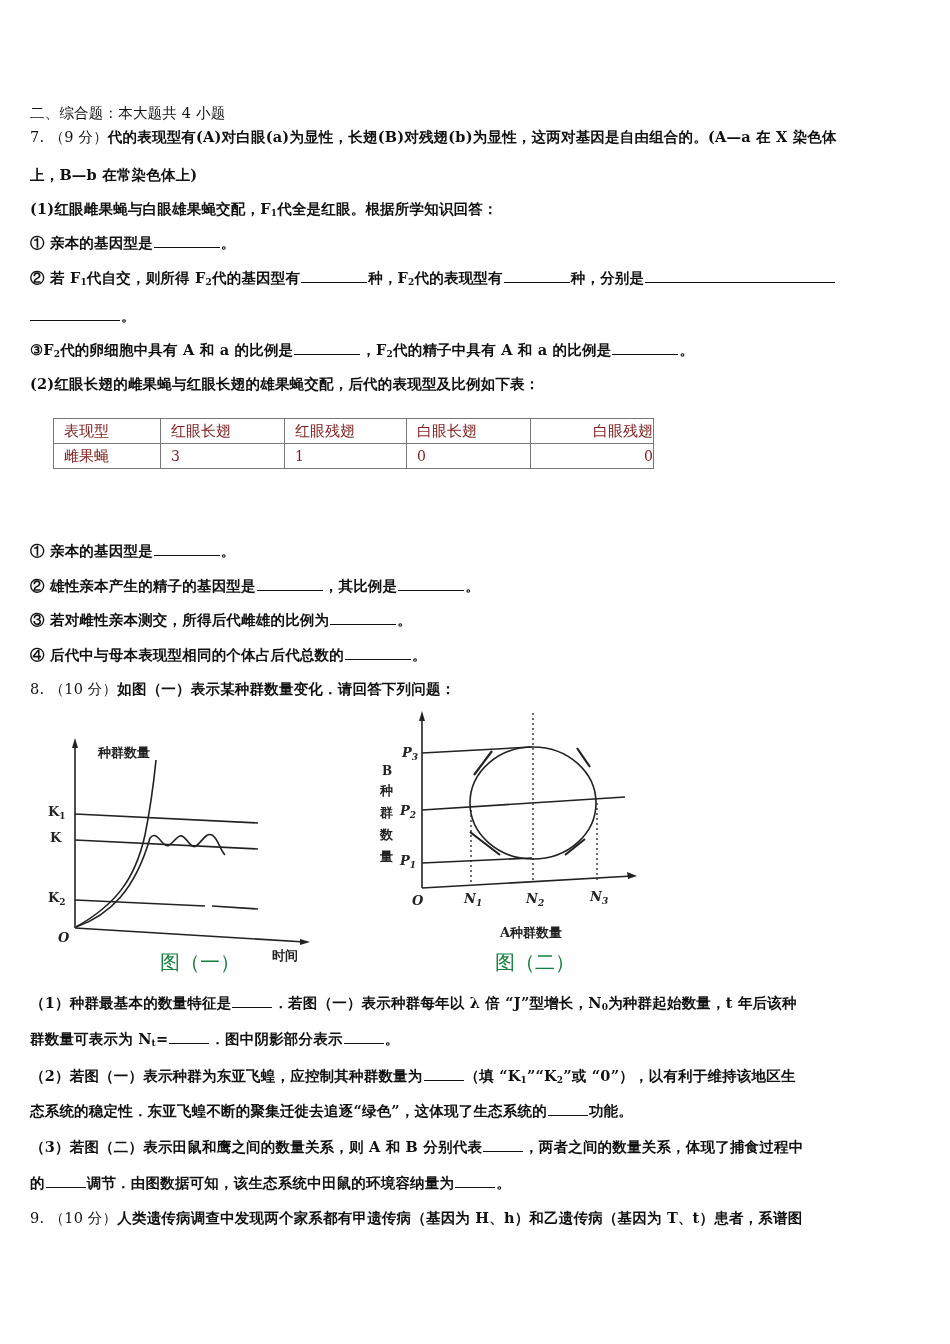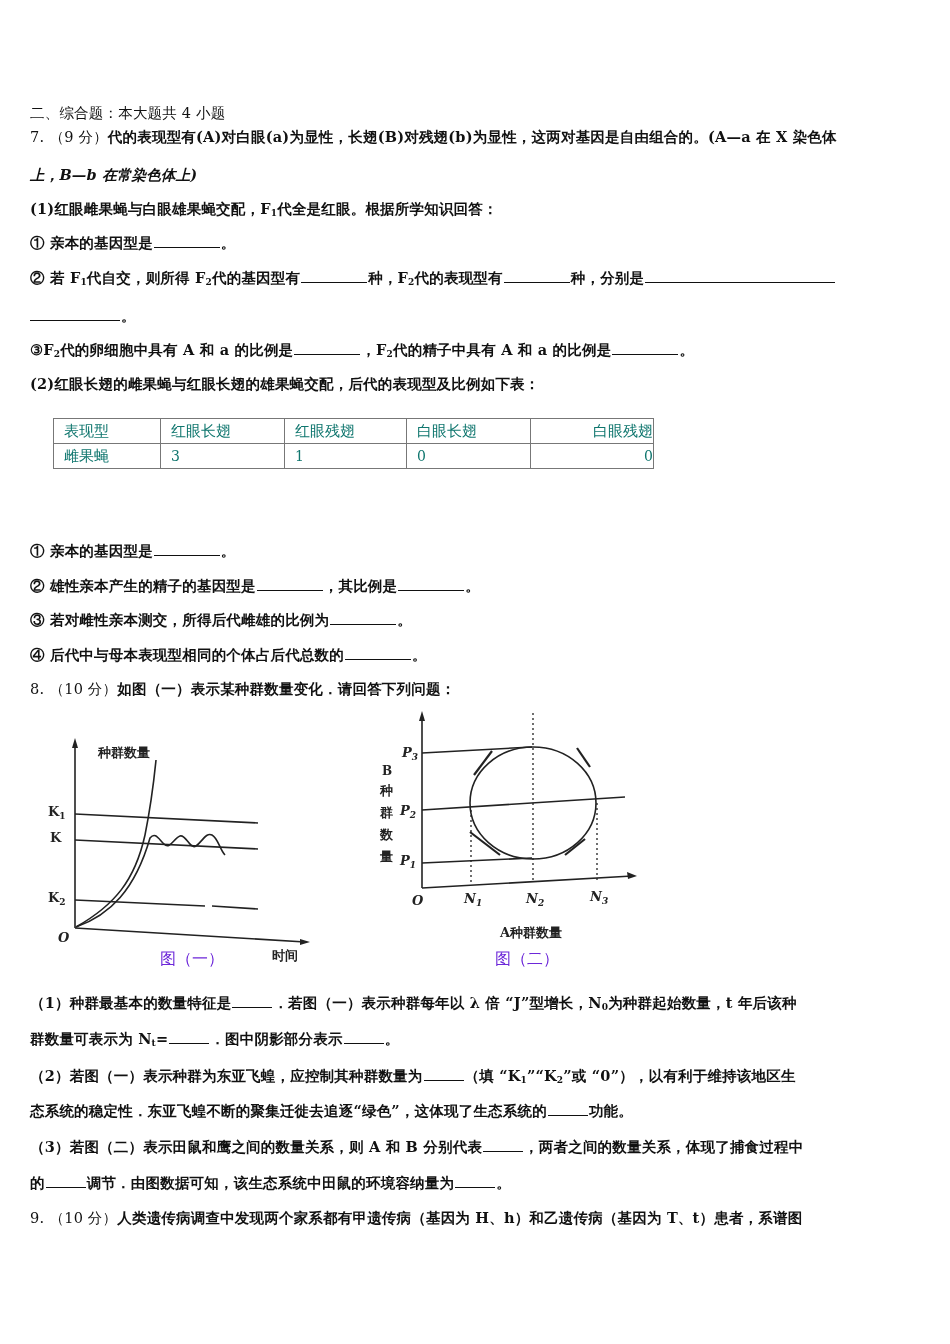--- a/index.html
+++ b/index.html
@@ -3,44 +3,44 @@
 <meta charset="utf-8">
 <style>
   html, body { margin:0; padding:0; background:#ffffff; }
   body { width:950px; height:1344px; position:relative; overflow:hidden;
          font-family:"DejaVu Serif","Liberation Serif",serif; color:#111; }
   .line { position:absolute; left:30px; font-size:14.5px; line-height:20px; white-space:nowrap; font-weight:bold; letter-spacing:0.2px; }
   .line.normal { font-weight:normal; }
   .num { font-weight:normal; }
   .blank { display:inline-block; border-bottom:1.3px solid #111; height:14px; vertical-align:baseline; margin:0 1px; }
   sub { font-size:9px; vertical-align:-2px; }
-  table.pheno { position:absolute; left:53px; top:418px; border-collapse:collapse; font-family:"DejaVu Sans","Liberation Sans",sans-serif; font-size:15px; color:#0f766e; }
+  table.pheno { position:absolute; left:53px; top:418px; border-collapse:collapse; font-family:"DejaVu Sans","Liberation Sans",sans-serif; font-size:15px; color:#7f1d1d; }
   table.pheno td { border:1.3px solid #777; height:24px; padding:0 0 0 10px; text-align:left; font-weight:normal; }
   table.pheno td.c0 { width:96px; }
   table.pheno td.c1 { width:113px; }
   table.pheno td.c2 { width:111px; }
   table.pheno td.c3 { width:113px; }
   table.pheno td.c4 { width:112px;text-align:right; }
   table.pheno td.val { font-family:"DejaVu Serif","Liberation Serif",serif; font-size:14px; }
   .fig { position:absolute; }
-  .figcap { position:absolute; font-family:Liberation Mono, monospace; font-size:16px; color:#6d28d9; }
+  .figcap { position:absolute; font-family:Liberation Mono, monospace; font-size:20px; color:#15803d; }
   svg text { font-family:"DejaVu Serif","Liberation Serif",serif; font-weight:bold; fill:#222; }
 </style>
 </head>
 <body>
 
 <div class="line normal" style="top:103px;">
   <span>二、综合题：本大题共 4 小题</span>
 </div>
 
 <div class="line" style="top:127px;">
   <span class="num">7.</span>
   <span class="num">（9 分）</span><span>代的表现型有(A)对白眼(a)为显性，长翅(B)对残翅(b)为显性，这两对基因是自由组合的。(A—a 在 X 染色体</span>
 </div>
-<div class="line" style="top:165px;font-style:italic;">
+<div class="line" style="top:165px;">
   <span>上，B—b 在常染色体上)</span>
 </div>
 
 <div class="line" style="top:199px;">
   <span>(1)红眼雌果蝇与白眼雄果蝇交配，F</span><sub>1</sub><span>代全是红眼。根据所学知识回答：</span>
 </div>
 
 <div class="line" style="top:233px;">
   <span>① 亲本的基因型是</span><span class="blank" style="width:66px;"></span><span>。</span>
 </div>

